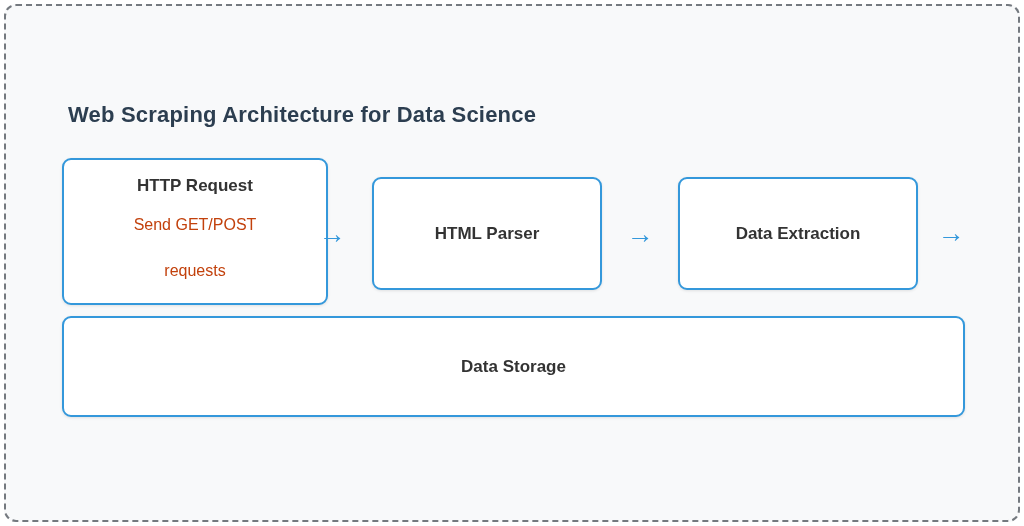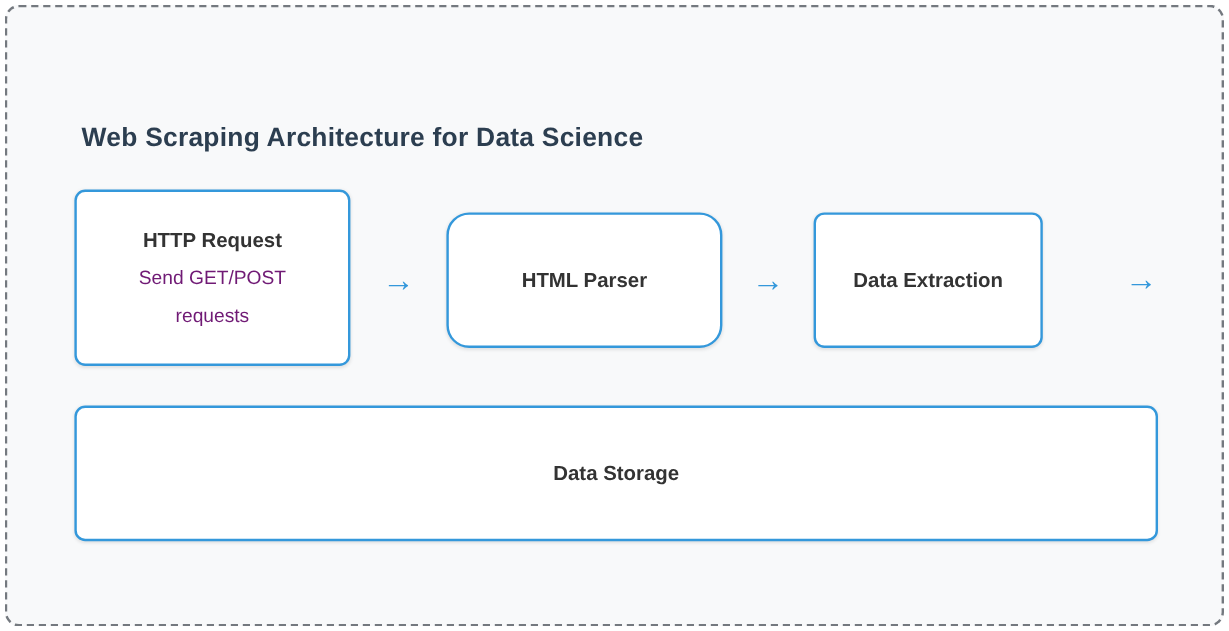--- a/index.html
+++ b/index.html
@@ -52,28 +52,28 @@
   }
   .node-title {
     font-size: 17px;
     font-weight: 700;
     color: #333333;
     line-height: 33px;
   }
   .node-subtitle {
     font-size: 16px;
     font-weight: 400;
-    color: #701a75;
-    line-height: 31px;
+    color: #c2410c;
+    line-height: 46px;
   }
-  .node-http      { left: 62px;  top: 158px; width: 230px; height: 147px; }
+  .node-http      { left: 62px;  top: 158px; width: 266px; height: 147px; }
   .node-http .node-subtitle { max-width: 150px; }
-  .node-parser    { left: 372px; top: 177px; width: 230px; height: 113px; border-radius: 19px; }
-  .node-extract   { left: 678px; top: 177px; width: 191px; height: 113px; }
-  .node-storage   { left: 62px;  top: 338px; width: 903px; height: 113px; }
+  .node-parser    { left: 372px; top: 177px; width: 230px; height: 113px; }
+  .node-extract   { left: 678px; top: 177px; width: 240px; height: 113px; }
+  .node-storage   { left: 62px;  top: 316px; width: 903px; height: 101px; }
   .flow-arrow {
     position: absolute;
     transform: translate(-50%, -50%);
     color: #3498db;
     font-size: 27px;
     line-height: 1;
     user-select: none;
   }
   .arrow-1 { left: 332px; top: 234px; }
   .arrow-2 { left: 640px; top: 234px; }

